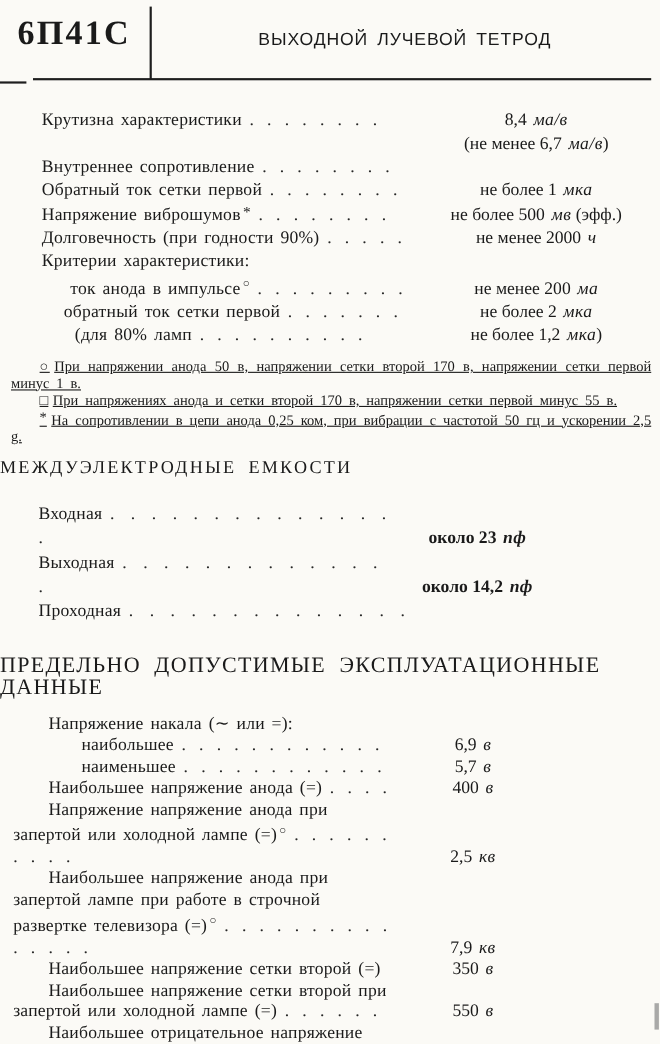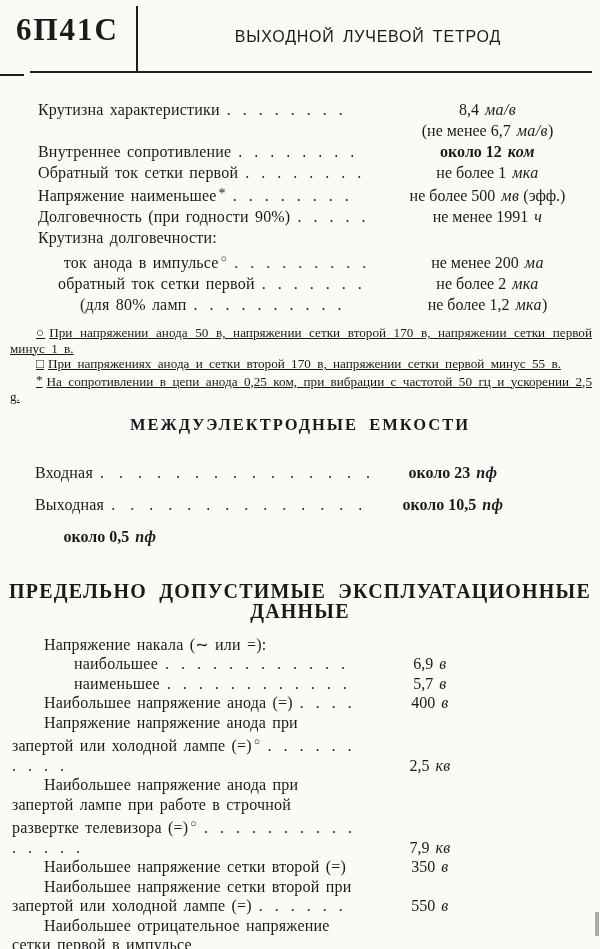--- a/index.html
+++ b/index.html
@@ -26,35 +26,35 @@
   .val{text-align:center;}
   .val.b{font-weight:700;}
   .unit{margin-left:6px;letter-spacing:.4px;}
   .vs{}
 
   
   .s1{margin-top:21px;padding:0 10px 0 38px;line-height:21px;}
   .s1 .val{flex:0 0 205px;}
   .s1 .ind1{margin-left:10px;text-align:center;}
   .s1 .ind2{margin-left:20px;}
-  .s1 .ind3{margin-left:42px;}
+  .s1 .ind3{margin-left:30px;}
 
   
   .footnotes{margin-top:10px;padding:0 8px 0 10px;font-size:13.2px;line-height:15.5px;}
   .fn{margin:0;text-align:justify;text-indent:26px;word-spacing:3px;text-decoration:underline;}
   .fn-m{margin-right:4px;}
   .fn-m.ast{vertical-align:2px;}
 
   
-  .sec-heading{text-align:center;line-height:20px;font-weight:bold;}
+  .sec-heading{line-height:20px;}
   .cap-h{margin-top:10px;font-size:16.5px;letter-spacing:2px;word-spacing:5px;}
   .lim-h{margin-top:28px;font-size:20px;letter-spacing:1.2px;word-spacing:6px;}
 
   
-  .cap{margin-top:22px;padding:0 72px 0 35px;line-height:32px;}
+  .cap{margin-top:22px;padding:0 91px 0 35px;line-height:22px;}
   .cap .val{flex:0 0 150px;}
   .cap .dots{letter-spacing:4.5px;}
 
   
   .lim{margin-top:14px;padding-left:12px;line-height:19.5px;}
   .lim .lbl{flex:0 1 345px;text-indent:32px;padding-right:6px;}
   .lim .ind1{text-indent:0;margin-left:62px;flex:0 1 283px;}
   .lim .val{flex:0 0 90px;margin-left:auto;margin-right:125px;}
 
   .artifact{position:absolute;right:1px;top:912px;width:4px;height:24px;background:#8d8d8d;opacity:.75;}
@@ -75,36 +75,35 @@
       <div class="spec-row">
         <span class="lbl"><span class="lt">Крутизна характеристики</span><span class="dots">. . . . . . . .</span></span>
         <span class="val"><span class="vt">8,4</span><i class="unit">ма/в</i></span>
       </div>
       <div class="spec-row">
         <span class="lbl"><span class="lt"></span></span>
         <span class="val"><span class="vt">(не менее 6,7</span><i class="unit">ма/в</i><span class="vs">)</span></span>
       </div>
       <div class="spec-row">
         <span class="lbl"><span class="lt">Внутреннее сопротивление</span><span class="dots">. . . . . . . .</span></span>
-        <span class="val b"><span class="vt">около 12</span><i class="unit">ком</i></span>
       </div>
       <div class="spec-row">
         <span class="lbl"><span class="lt">Обратный ток сетки первой</span><span class="dots">. . . . . . . .</span></span>
         <span class="val"><span class="vt">не более 1</span><i class="unit">мка</i></span>
       </div>
       <div class="spec-row">
-        <span class="lbl"><span class="lt">Напряжение наименьшее</span><span class="sup ast">*</span><span class="dots">. . . . . . . .</span></span>
+        <span class="lbl"><span class="lt">Напряжение виброшумов</span><span class="sup ast">*</span><span class="dots">. . . . . . . .</span></span>
         <span class="val"><span class="vt">не более 500</span><i class="unit">мв</i><span class="vs"> (эфф.)</span></span>
       </div>
       <div class="spec-row">
         <span class="lbl"><span class="lt">Долговечность (при годности 90%)</span><span class="dots">. . . . .</span></span>
-        <span class="val"><span class="vt">не менее 1991</span><i class="unit">ч</i></span>
+        <span class="val"><span class="vt">не менее 2000</span><i class="unit">ч</i></span>
       </div>
       <div class="spec-row">
-        <span class="lbl"><span class="lt">Крутизна долговечности:</span></span>
+        <span class="lbl"><span class="lt">Критерии характеристики:</span></span>
         <span class="val"></span>
       </div>
       <div class="spec-row">
         <span class="lbl ind1"><span class="lt">ток анода в импульсе</span><span class="sup">○</span><span class="dots">. . . . . . . . .</span></span>
         <span class="val"><span class="vt">не менее 200</span><i class="unit">ма</i></span>
       </div>
       <div class="spec-row">
         <span class="lbl ind2"><span class="lt">обратный ток сетки первой</span><span class="dots">. . . . . . .</span></span>
         <span class="val"><span class="vt">не более 2</span><i class="unit">мка</i></span>
       </div>
@@ -121,24 +120,24 @@
     </div>
 
   <div class="sec-heading cap-h">МЕЖДУЭЛЕКТРОДНЫЕ ЕМКОСТИ</div>
   <div class="cap" id="cap-rows">
       <div class="spec-row">
         <span class="lbl"><span class="lt">Входная</span><span class="dots">. . . . . . . . . . . . . . .</span></span>
         <span class="val b"><span class="vt">около 23</span><i class="unit">пф</i></span>
       </div>
       <div class="spec-row">
         <span class="lbl"><span class="lt">Выходная</span><span class="dots">. . . . . . . . . . . . . .</span></span>
-        <span class="val b"><span class="vt">около 10,5</span><i class="unit">пф</i></span>
+        <span class="val b"><span class="vt">около 14,2</span><i class="unit">пф</i></span>
       </div>
       <div class="spec-row">
-        <span class="val b"><span class="vt">около 0,5</span><i class="unit">пф</i></span>
+        <span class="lbl"><span class="lt">Проходная</span><span class="dots">. . . . . . . . . . . . . .</span></span>
       </div>
     </div>
 
   <div class="sec-heading lim-h">ПРЕДЕЛЬНО ДОПУСТИМЫЕ ЭКСПЛУАТАЦИОННЫЕ ДАННЫЕ</div>
   <div class="lim" id="limit-rows">
       <div class="spec-row">
         <span class="lbl"><span class="lt">Напряжение накала (∼ или =):</span></span>
         <span class="val"></span>
       </div>
       <div class="spec-row">

